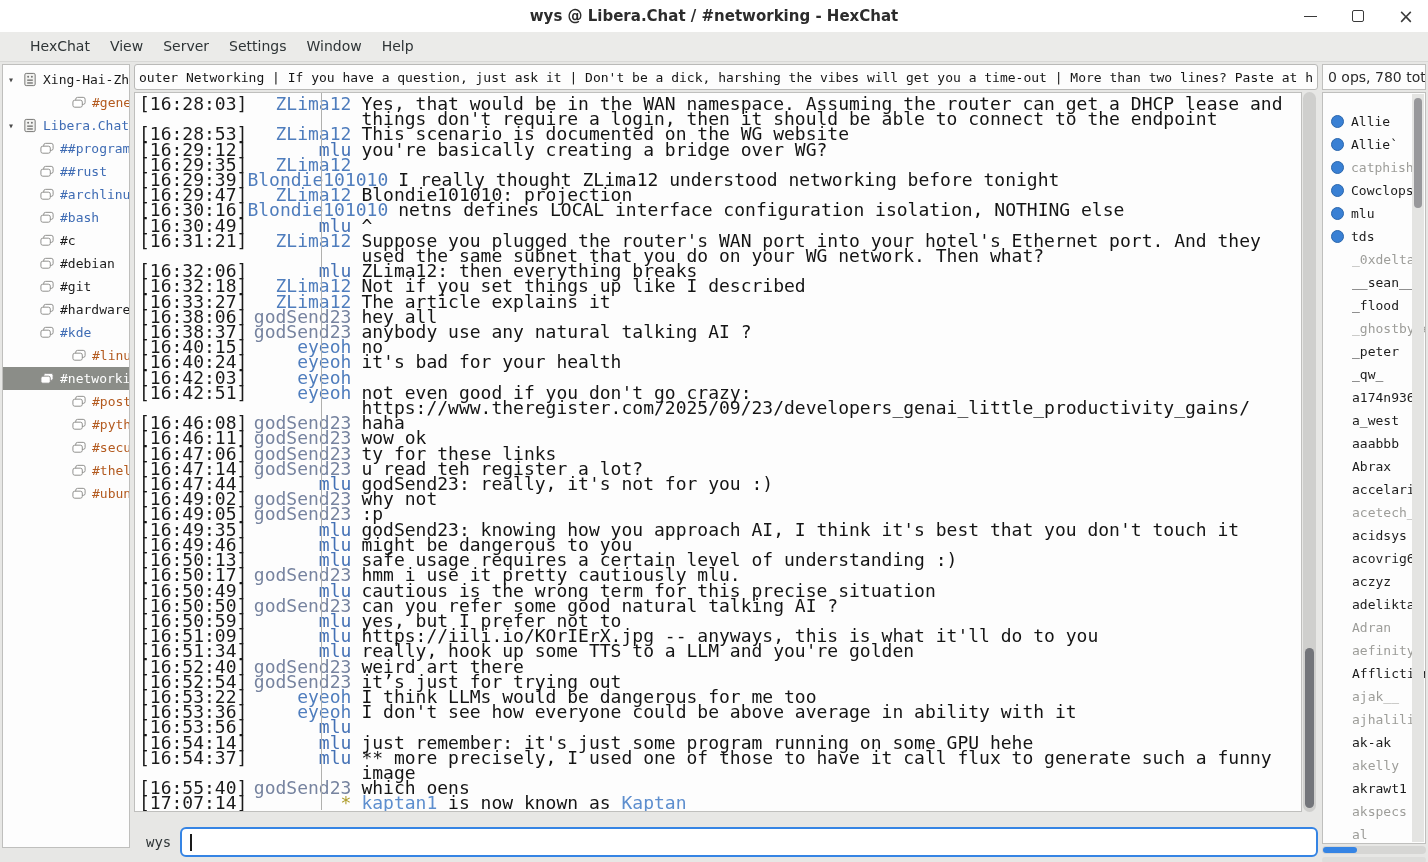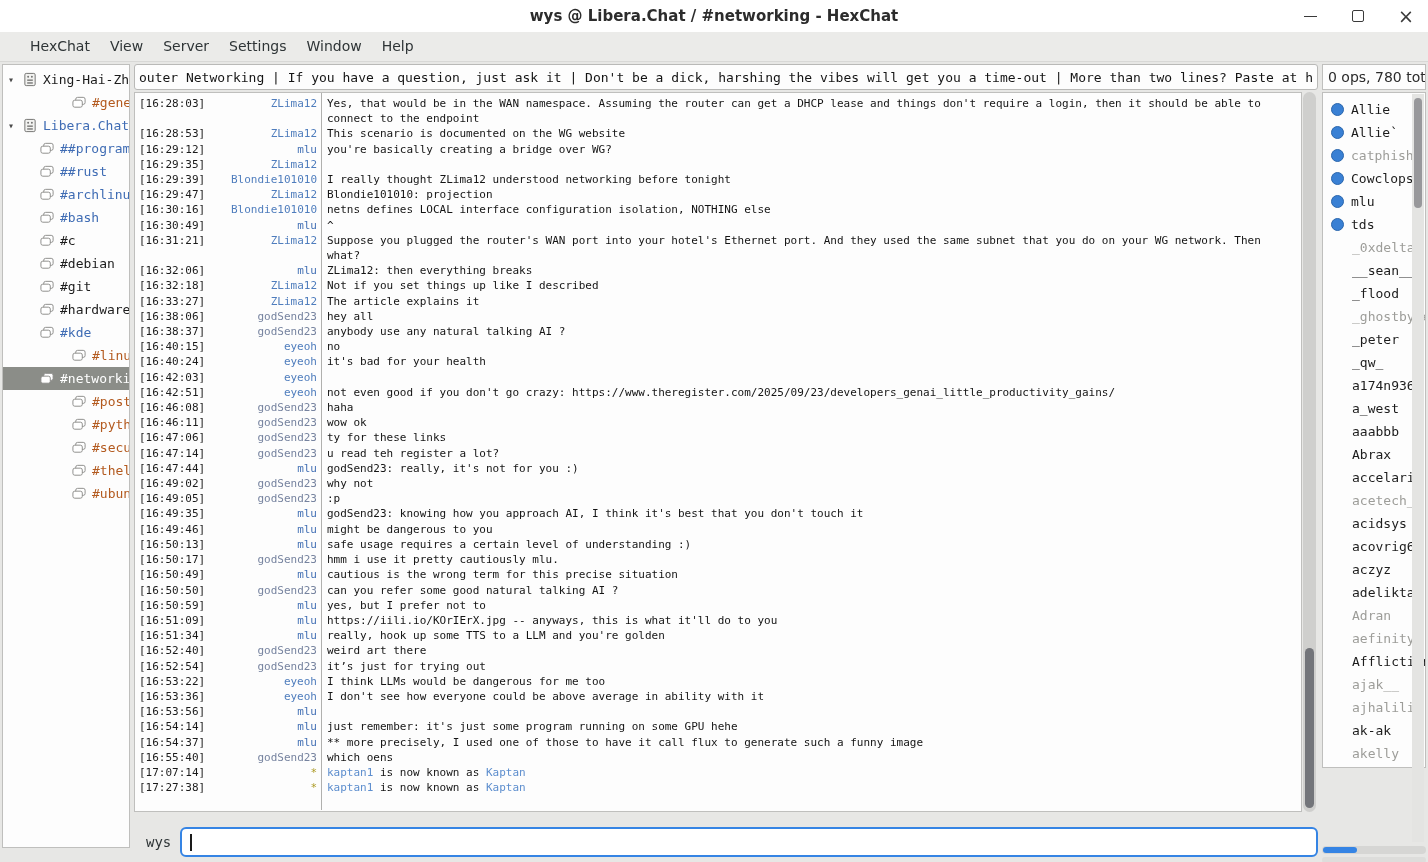--- a/index.html
+++ b/index.html
@@ -41,41 +41,41 @@
   
   .topicbar { position:absolute; left:134px; top:2px; width:1184px; height:26px; background:#fdfdfd;
               border:1px solid #b9b9b7; border-radius:3px; overflow:hidden; }
   .topicbar input { width:100%; height:100%; border:none; outline:none; background:transparent;
               font-family:"DejaVu Sans Mono", monospace; font-size:13px; color:#141414; padding:0 4px; }
 
   
   .chat { position:absolute; left:134px; top:30px; width:1168px; height:720px; overflow:hidden; }
   .chat-lines { position:relative; padding-top:3px; }
   .vline { position:absolute; left:186px; top:0; height:717px; width:1px; background:#b0b0ae; }
-  .line { display:flex; font-family:"DejaVu Sans Mono", monospace; font-size:11px; line-height:15.2px; }
+  .line { display:flex; font-family:"DejaVu Sans Mono", monospace; font-size:18px; line-height:15.2px; }
   .ts   { flex:0 0 78px; padding-left:4px; color:#1a1a1a; white-space:nowrap; }
   .nick { flex:0 0 104px; text-align:right; white-space:nowrap; }
   .msg  { flex:1; padding-left:10px; padding-right:4px; white-space:pre-wrap; word-break:break-word; color:#141414; }
 
   
   .chat-vscroll { position:absolute; left:1303px; top:30px; width:13px; height:720px; background:#cfcfcd; border-radius:7px; }
   .chat-vscroll .thumb { position:absolute; left:2px; width:9px; top:556px; height:160px; background:#73757a; border-radius:5px; }
 
   
   .inputrow { position:absolute; left:134px; top:764px; width:1184px; height:32px; display:flex; align-items:center; }
   .nicklabel { font-family:"DejaVu Sans Mono", monospace; font-size:14px; color:#2e3436; padding:0 9px 0 12px; }
   .entry { flex:1; height:30px; background:#ffffff; border:2px solid #3584e4; border-radius:6px;
            display:flex; align-items:center; padding-left:8px; }
   .caret { width:1.5px; height:17px; background:#1a1a1a; }
 
   
   .ops-header { position:absolute; left:1322px; top:2px; width:104px; height:26px; background:#fdfdfd;
                 border:1px solid #bfbfbd; font-size:14px; color:#2b2b2b; line-height:24px; padding-left:5px;
                 white-space:nowrap; overflow:hidden; }
-  .userlist { position:absolute; left:1322px; top:30px; width:104px; height:676px; overflow:hidden; padding-top:5px; }
+  .userlist { position:absolute; left:1322px; top:30px; width:104px; height:752px; overflow:hidden; padding-top:17px; }
   .urow { height:23px; display:flex; align-items:center; padding-left:8px; white-space:nowrap; overflow:hidden;
           font-family:"DejaVu Sans Mono", monospace; font-size:13px; color:#1c1c1c; }
   .urow.away .uname { color:#9d9d99; }
   .udot { flex:0 0 13px; width:13px; height:13px; border-radius:50%; background:#3980d4;
           border:1px solid #2a66ad; margin-right:7px; }
   .urow.nodot { padding-left:29px; }
   .ulist-vscroll { position:absolute; left:1412px; top:32px; width:12px; height:748px; background:#e4e4e2; }
   .ulist-vscroll .thumb { position:absolute; left:2px; width:8px; top:4px; height:110px; background:#98989b; border-radius:4px; }
 
   .hbar1 { position:absolute; left:1322px; top:784px; width:104px; height:8px; background:#d6d6d4; border-radius:4px; }

